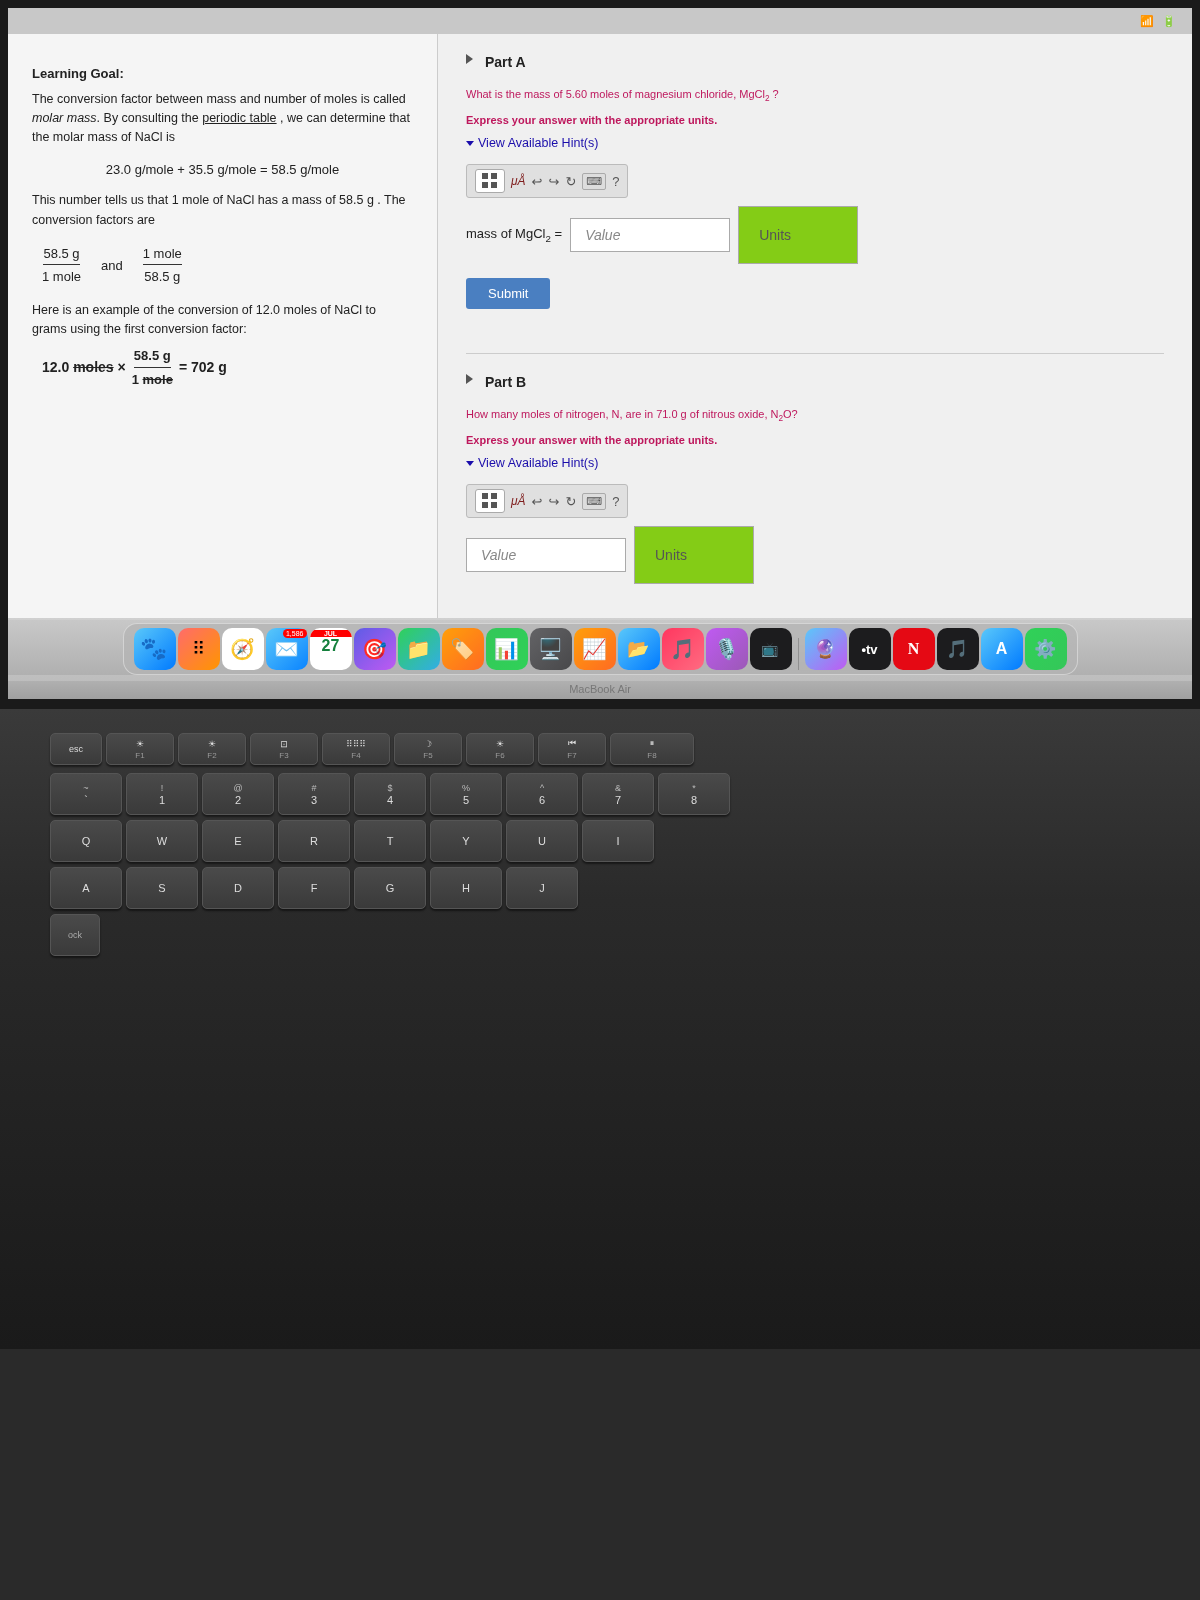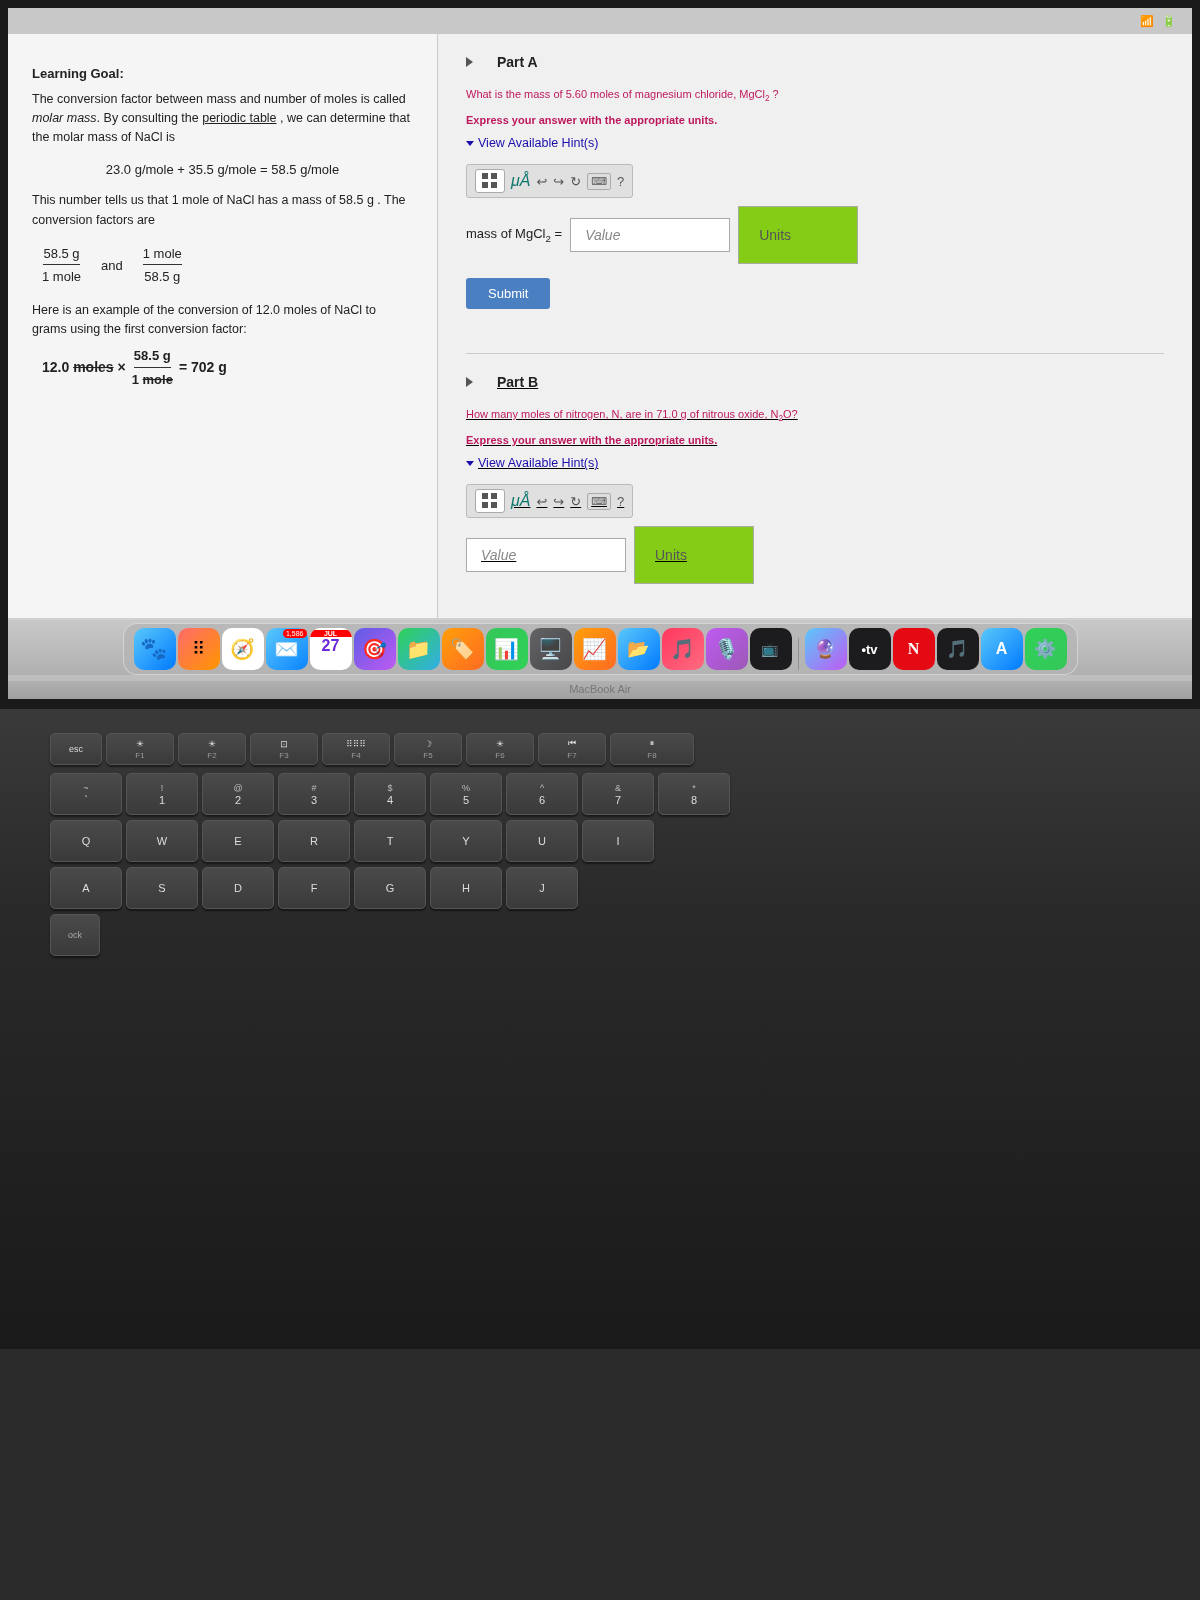--- a/index.html
+++ b/index.html
@@ -90,22 +90,21 @@
     
     .right-panel {
       flex: 1;
       background: #f0f0f0;
       padding: 20px 28px;
       overflow-y: auto;
     }
 
     .part-header {
       display: flex;
-      align-items: center;
-      gap: 24px;
+      gap: 12px;
       margin-bottom: 16px;
     }
 
     .triangle-icon {
       width: 0;
       height: 0;
       border-left: 7px solid #555;
       border-top: 5px solid transparent;
       border-bottom: 5px solid transparent;
       display: inline-block;
@@ -181,23 +180,23 @@
     }
 
     .toolbar-icon-grid span {
       background: #555;
       display: block;
       width: 6px;
       height: 6px;
     }
 
     .mu-a {
-      font-size: 16px;
+      font-size: 12px;
       font-style: italic;
-      color: #0f766e;
+      color: #7f1d1d;
     }
 
     .arrow-icon {
       font-size: 13px;
       color: #555;
       cursor: pointer;
     }
 
     .refresh-icon {
       font-size: 13px;
@@ -266,21 +265,20 @@
 
     .divider {
       border: none;
       border-top: 1px solid #ccc;
       margin: 20px 0;
     }
 
     
     .part-b {
       margin-top: 10px;
-      text-decoration: underline;
     }
 
     .macbook-label {
       text-align: center;
       color: #888;
       font-size: 12px;
       margin: 6px 0;
     }
 
     
@@ -592,21 +590,21 @@
         <div class="dock-app" style="background:linear-gradient(135deg,#ff6b6b,#ff9500); font-size:18px;">⠿</div>
         <div class="dock-app" style="background:#fff; font-size:20px;">🧭</div>
 
         <div class="dock-app" style="background:linear-gradient(135deg,#5ac8fa,#0a84ff); font-size:20px; position:relative;">
           ✉️
           <span style="position:absolute;top:1px;right:1px;background:red;color:white;font-size:7px;border-radius:6px;padding:1px 3px;">1,586</span>
         </div>
 
         <div class="dock-app" style="background:#fff; font-size:14px; position:relative; border-radius:10px; overflow:hidden; flex-direction:column; justify-content:flex-start; padding-top:2px;">
           <div style="background:red;color:white;font-size:7px;font-weight:bold;width:100%;text-align:center;">JUL</div>
-          <div style="font-size:16px;font-weight:bold;color:#6d28d9;text-align:center;width:100%;">27</div>
+          <div style="font-size:16px;font-weight:bold;color:#15803d;text-align:center;width:100%;">27</div>
         </div>
 
         <div class="dock-app" style="background:linear-gradient(135deg,#5e5ce6,#bf5af2); font-size:20px;">🎯</div>
         <div class="dock-app" style="background:linear-gradient(135deg,#30d158,#32ade6); font-size:20px;">📁</div>
         <div class="dock-app" style="background:linear-gradient(135deg,#ff9f0a,#ff6b22); font-size:20px;">🏷️</div>
         <div class="dock-app" style="background:linear-gradient(135deg,#34c759,#30d158); font-size:20px;">📊</div>
         <div class="dock-app" style="background:linear-gradient(135deg,#636366,#48484a); font-size:20px;">🖥️</div>
         <div class="dock-app" style="background:linear-gradient(135deg,#ff9f0a,#ff6b22); font-size:20px;">📈</div>
         <div class="dock-app" style="background:linear-gradient(135deg,#5ac8fa,#007aff); font-size:18px;">📂</div>
         <div class="dock-app" style="background:linear-gradient(135deg,#ff375f,#ff6b81); font-size:20px;">🎵</div>

